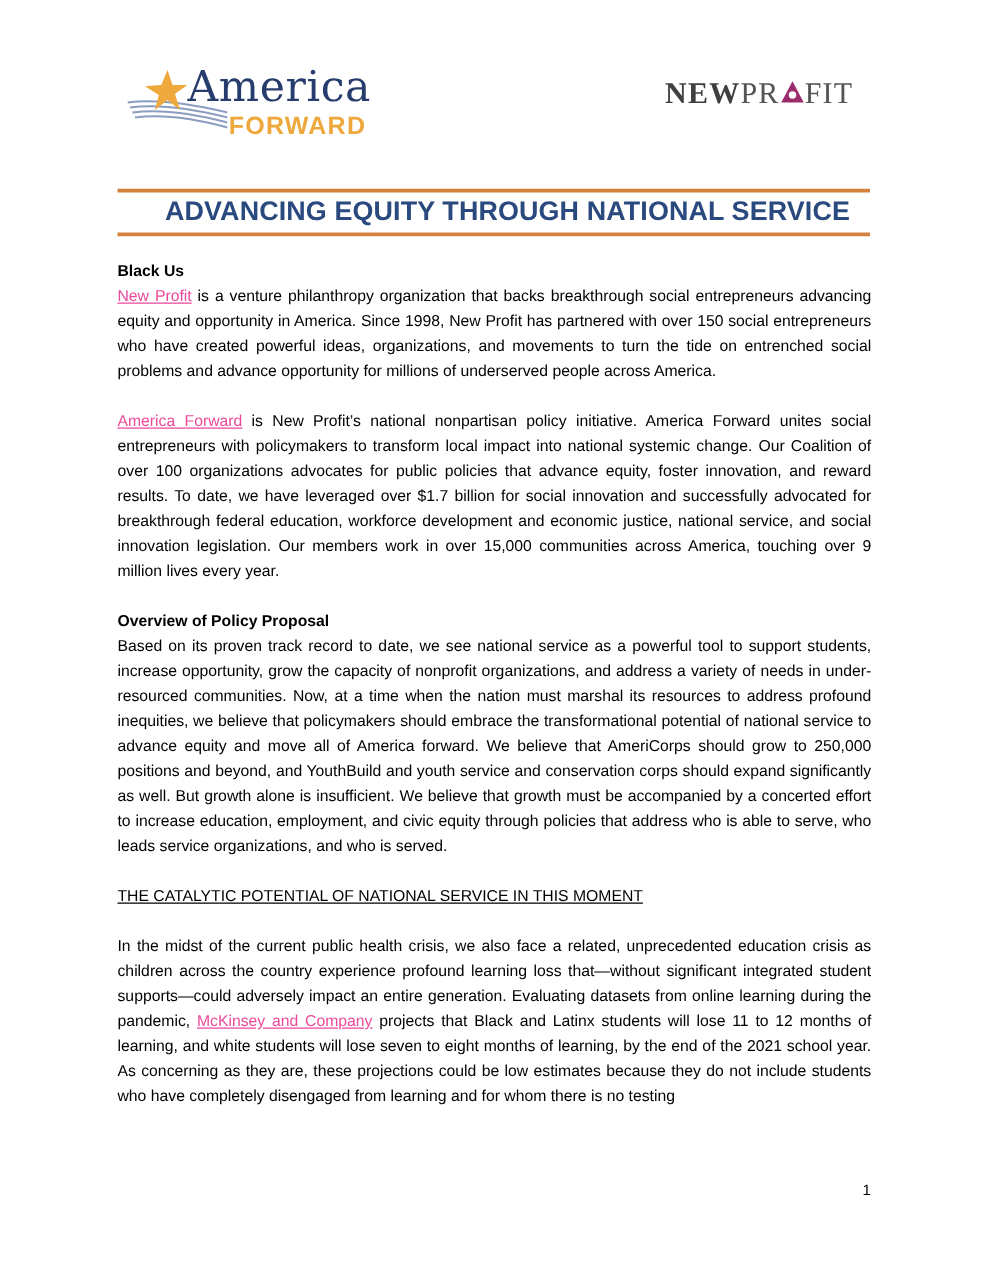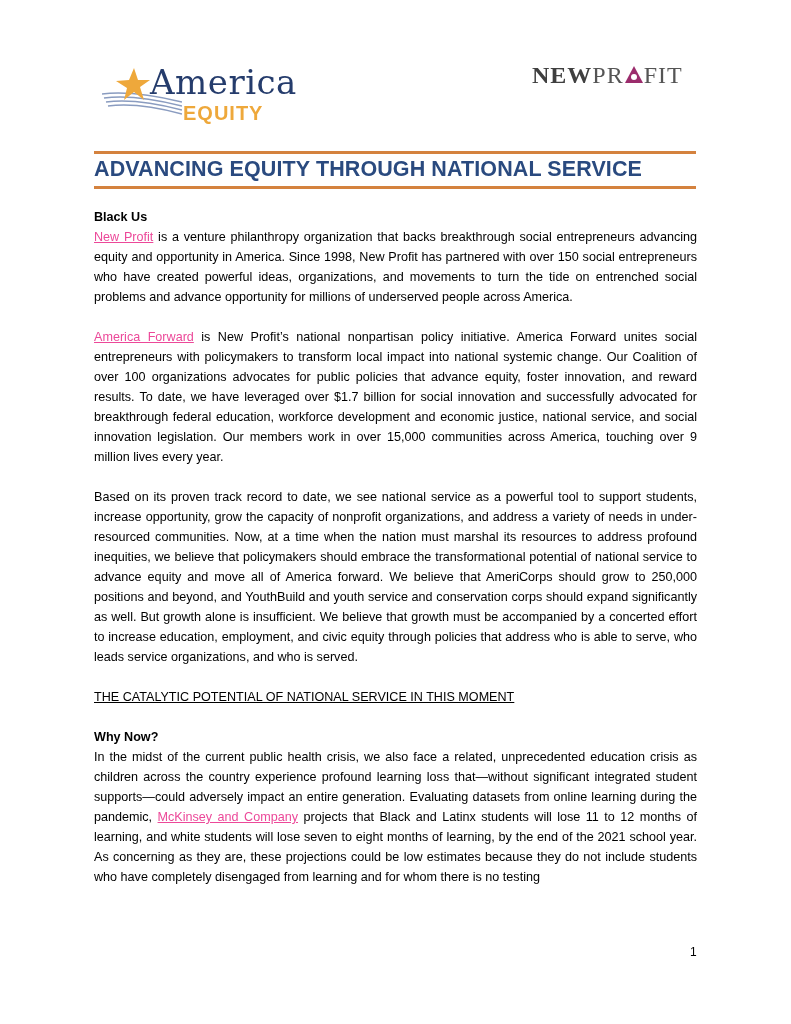--- a/index.html
+++ b/index.html
@@ -1,27 +1,27 @@
 <!DOCTYPE html>
 <html><head>
 <meta charset="utf-8">
 <style>
   html, body { margin:0; padding:0; background:#ffffff; }
   body { width:791px; height:1024px; position:relative; overflow:hidden; font-family:"Liberation Sans", sans-serif; color:#000; }
-  .logo-af { position:absolute; left:100px; top:64px; width:220px; height:70px; }
+  .logo-af { position:absolute; left:100px; top:52px; width:220px; height:70px; }
   .logo-af .star { position:absolute; left:14px; top:4px; width:36px; height:34px; }
   .logo-af .word1 { position:absolute; left:50px; top:-2px; font-family:"DejaVu Serif", serif; font-size:34px; color:#253c6c; letter-spacing:0.5px; }
   .logo-af .word2 { position:absolute; left:83px; top:38px; font-family:"Liberation Sans", sans-serif; font-weight:bold; font-size:20px; color:#eea83b; letter-spacing:1px; }
   .logo-af .waves { position:absolute; left:2px; top:24px; width:80px; height:30px; }
   .logo-np { position:absolute; left:532px; top:62px; font-family:Liberation Serif, serif; font-size:24px; color:#444; letter-spacing:1px; }
   .logo-np b { font-weight:bold; color:#3f3f3f; }
   .logo-np .light { font-weight:normal; color:#555; }
   .logo-np .tri { display:inline-block; width:20px; height:20px; vertical-align:-2px; }
   .title-rule { position:absolute; left:94px; width:602px; height:3px; background:#d4823e; }
-  .title { position:absolute; left:94px; width:602px; top:157px; text-align:left; font-family:"Liberation Sans", sans-serif; font-weight:bold; font-size:21.5px; color:#2a4a7f; letter-spacing:0.1px; }
+  .title { position:absolute; left:78px; width:602px; top:157px; text-align:right; font-family:"Liberation Sans", sans-serif; font-weight:bold; font-size:21.5px; color:#2a4a7f; letter-spacing:0.1px; }
   .content { position:absolute; left:94px; top:207px; width:603px; font-family:"Liberation Sans", sans-serif; font-size:12.6px; line-height:20px; text-align:justify; }
   .content p { margin:0; }
   .content .h { font-weight:bold; }
   .content .gap { height:20px; }
   .content a { color:#ec4899; text-decoration:underline; }
   .content .section { font-weight:normal; text-decoration:underline; }
   .pagenum { position:absolute; left:690px; top:945px; font-size:12px; font-family:"Liberation Sans", sans-serif; }
 </style>
 </head>
 <body>
@@ -30,41 +30,41 @@
   <svg class="waves" viewBox="0 0 80 30">
     <path d="M0 6 Q30 2 80 14" stroke="#8a9cc0" stroke-width="1.5" fill="none"></path>
     <path d="M2 10 Q32 6 80 18" stroke="#8a9cc0" stroke-width="1.5" fill="none"></path>
     <path d="M4 14 Q34 10 80 22" stroke="#8a9cc0" stroke-width="1.5" fill="none"></path>
     <path d="M6 18 Q36 14 80 26" stroke="#8a9cc0" stroke-width="1.5" fill="none"></path>
   </svg>
   <svg class="star" viewBox="0 0 36 34">
     <polygon points="20,0 24,12 36,12 26,19 30,32 20,24 10,32 13,20 2,13 15,12" fill="#eea83b"></polygon>
   </svg>
   <span class="word1">America</span>
-  <span class="word2">EQUITY</span>
+  <span class="word2">FORWARD</span>
 </div>
 
 <div class="logo-np">
   <b>NEW</b><span class="light">PR</span><svg class="tri" viewBox="0 0 20 20">
       <polygon points="10,1 19,18 1,18" fill="#9b2c6c"></polygon>
       <circle cx="10" cy="12" r="3" fill="#fff"></circle>
     </svg><span class="light">FIT</span>
 </div>
 
 <div class="title-rule" style="top:151px;"></div>
 <div class="title">ADVANCING EQUITY THROUGH NATIONAL SERVICE</div>
 <div class="title-rule" style="top:186px;"></div>
 
 <div class="content">
   <p class="h">Black Us</p>
   <p><a href="#">New Profit</a><span> is a venture philanthropy organization that backs breakthrough social entrepreneurs advancing equity and opportunity in America. Since 1998, New Profit has partnered with over 150 social entrepreneurs who have created powerful ideas, organizations, and movements to turn the tide on entrenched social problems and advance opportunity for millions of underserved people across America.</span></p>
   <div class="gap"></div>
   <p><a href="#">America Forward</a><span> is New Profit’s national nonpartisan policy initiative. America Forward unites social entrepreneurs with policymakers to transform local impact into national systemic change. Our Coalition of over 100 organizations advocates for public policies that advance equity, foster innovation, and reward results. To date, we have leveraged over $1.7 billion for social innovation and successfully advocated for breakthrough federal education, workforce development and economic justice, national service, and social innovation legislation. Our members work in over 15,000 communities across America, touching over 9 million lives every year.</span></p>
   <div class="gap"></div>
+  <p class="h">Overview of Policy Proposal</p>
   <p>Based on its proven track record to date, we see national service as a powerful tool to support students, increase opportunity, grow the capacity of nonprofit organizations, and address a variety of needs in under-resourced communities. Now, at a time when the nation must marshal its resources to address profound inequities, we believe that policymakers should embrace the transformational potential of national service to advance equity and move all of America forward. We believe that AmeriCorps should grow to 250,000 positions and beyond, and YouthBuild and youth service and conservation corps should expand significantly as well. But growth alone is insufficient. We believe that growth must be accompanied by a concerted effort to increase education, employment, and civic equity through policies that address who is able to serve, who leads service organizations, and who is served.</p>
   <div class="gap"></div>
   <p class="section">THE CATALYTIC POTENTIAL OF NATIONAL SERVICE IN THIS MOMENT</p>
   <div class="gap"></div>
-  <p class="h">Why Now?</p>
   <p><span>In the midst of the current public health crisis, we also face a related, unprecedented education crisis as children across the country experience profound learning loss that—without significant integrated student supports—could adversely impact an entire generation. Evaluating datasets from online learning during the pandemic, </span><a href="#">McKinsey and Company</a><span> projects that Black and Latinx students will lose 11 to 12 months of learning, and white students will lose seven to eight months of learning, by the end of the 2021 school year. As concerning as they are, these projections could be low estimates because they do not include students who have completely disengaged from learning and for whom there is no testing</span></p>
 </div>
 
 <div class="pagenum">1</div>
 
 </body></html>

